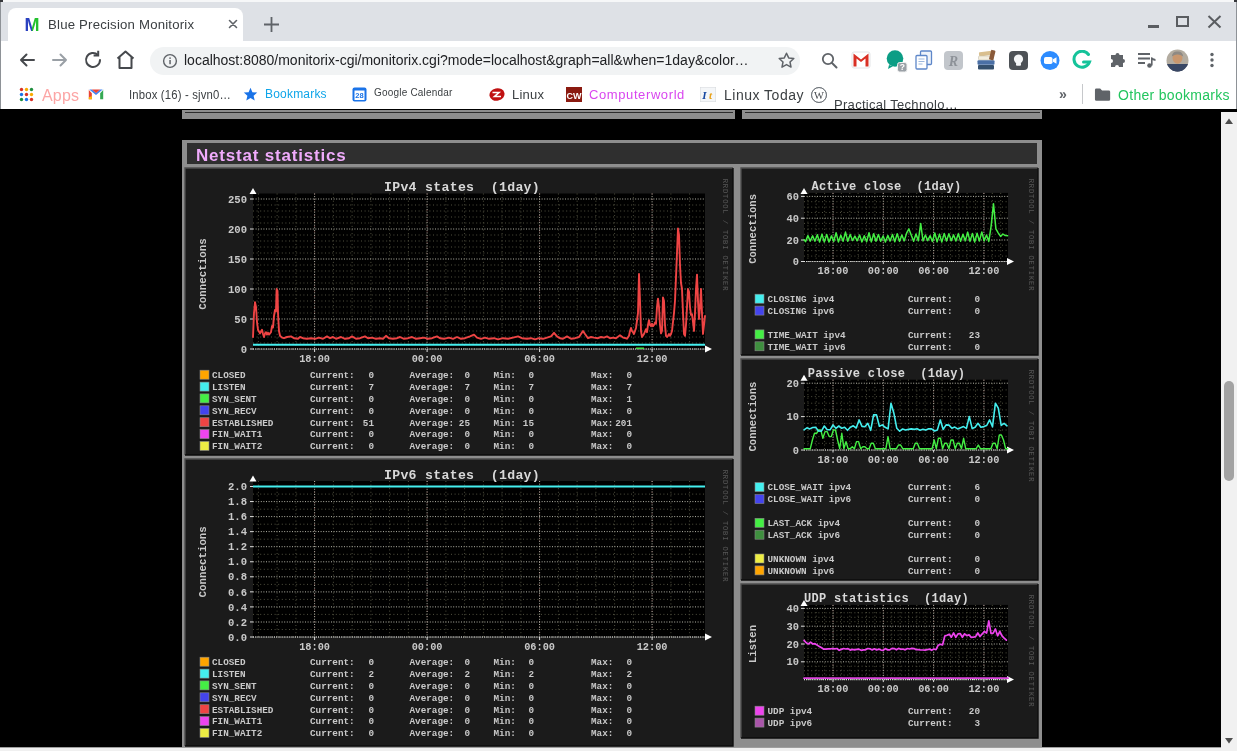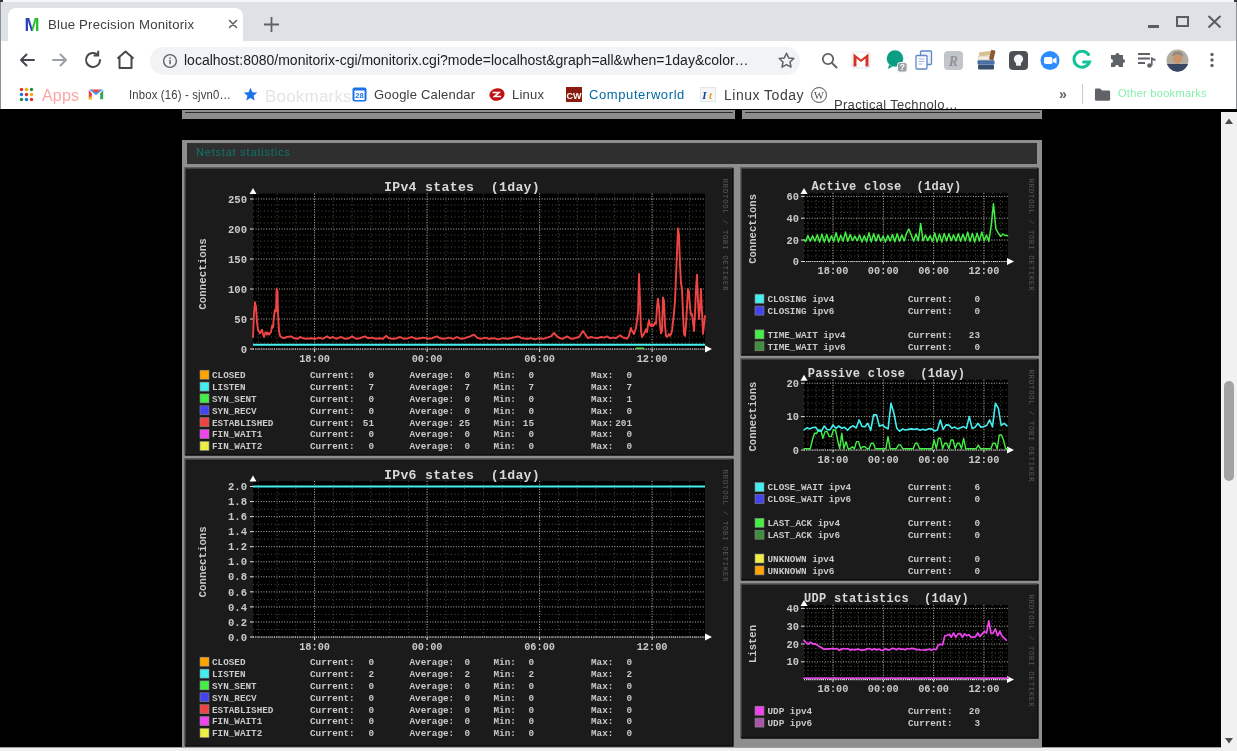--- a/index.html
+++ b/index.html
@@ -157,67 +157,67 @@
     <path d="M1 3 V15 H4.8 V7.5 L1.6 4.2 Z" fill="#ea4335"></path>
     <path d="M1 15 H4.8 V11 L1 13 Z" fill="#fbbc05"></path>
     <path d="M19 3 V15 H15.2 V7.5 L18.4 4.2 Z" fill="#34a853"></path>
     <path d="M1.6 3 L10 9.6 L18.4 3 L15.2 3 L10 7 L4.8 3 Z" fill="#4285f4"></path>
     <path d="M4.8 3 L10 7.2 L15.2 3 Z" fill="#ea4335"></path>
   </svg>
 <div class="abs" style="left:129px;top:87px;font-size:13px;letter-spacing:0.2px;color:#3c4043;transform:scaleX(0.87);transform-origin:0 0">Inbox (16) - sjvn0…</div>
 <svg class="abs" style="left:243px;top:87px" width="15" height="15" viewBox="0 0 15 15">
     <path d="M7.5 0.8 L9.4 5.2 14.2 5.6 10.6 8.8 11.7 13.5 7.5 11 3.3 13.5 4.4 8.8 0.8 5.6 5.6 5.2 Z" fill="#1a73e8"></path>
   </svg>
-<div class="abs" style="left:265px;top:87px;font-size:17px;letter-spacing:0.2px;color:#e5e5e5">Bookmarks</div>
+<div class="abs" style="left:265px;top:87px;font-size:12px;letter-spacing:0.2px;color:#0ea5e9">Bookmarks</div>
 <svg class="abs" style="left:352px;top:87px" width="15" height="15" viewBox="0 0 15 15">
     <rect x="0.5" y="0.5" width="14" height="14" rx="2" fill="#1a73e8"></rect>
     <rect x="2.5" y="3.5" width="10" height="9.5" fill="#fff"></rect>
     <text x="7.5" y="11" font-size="7.5" fill="#1a73e8" text-anchor="middle" font-family="Liberation Sans, sans-serif" font-weight="bold">28</text>
   </svg>
-<div class="abs" style="left:374px;top:87px;font-size:13px;letter-spacing:0.2px;color:#3c4043">Google Calendar</div>
+<div class="abs" style="left:374px;top:87px;font-size:10px;letter-spacing:0.2px;color:#3c4043">Google Calendar</div>
 <svg class="abs" style="left:489px;top:87px" width="16" height="15" viewBox="0 0 16 15">
     <ellipse cx="8" cy="7.5" rx="7.6" ry="6.2" fill="#c01112" transform="rotate(-12 8 7.5)"></ellipse>
     <path d="M3.5 5.5 H10 L5.5 9.5 H12" stroke="#fff" stroke-width="1.6" fill="none"></path>
   </svg>
 <div class="abs" style="left:512px;top:87px;font-size:13px;letter-spacing:0.2px;color:#3c4043">Linux</div>
 <svg class="abs" style="left:566px;top:87px" width="16" height="15" viewBox="0 0 16 15">
     <rect width="16" height="15" fill="#8b1a10"></rect>
     <text x="8" y="11.5" font-size="9" fill="#fff" text-anchor="middle" font-family="Liberation Sans, sans-serif" font-weight="bold">CW</text>
   </svg>
-<div class="abs" style="left:589px;top:87px;font-size:13px;letter-spacing:0.6px;color:#0369a1">Computerworld</div>
+<div class="abs" style="left:589px;top:87px;font-size:13px;letter-spacing:0.6px;color:#d946ef">Computerworld</div>
 <svg class="abs" style="left:700px;top:87px" width="16" height="15" viewBox="0 0 16 15">
     <rect width="16" height="15" fill="#f4f6f8" stroke="#d5d8db"></rect>
     <text x="4.5" y="11.5" font-size="11" fill="#1446a0" text-anchor="middle" font-family="Liberation Serif, serif" font-weight="bold" font-style="italic">I</text>
     <text x="10.5" y="11.5" font-size="11" fill="#e8a21a" text-anchor="middle" font-family="Liberation Serif, serif" font-weight="bold" font-style="italic">t</text>
   </svg>
 <div class="abs" style="left:724px;top:87px;font-size:14px;letter-spacing:0.5px;color:#3c4043">Linux Today</div>
 <svg class="abs" style="left:811px;top:87px" width="16" height="16" viewBox="0 0 16 16">
     <circle cx="8" cy="8" r="7.5" fill="#fff" stroke="#9aa0a6"></circle>
     <circle cx="8" cy="8" r="7.5" fill="none" stroke="#70757a"></circle>
     <text x="8" y="12" font-size="10.5" fill="#464a4e" text-anchor="middle" font-family="Liberation Serif, serif">W</text>
   </svg>
 <div class="abs" style="left:834px;top:97px;font-size:13px;letter-spacing:0.3px;color:#3c4043">Practical Technolo…</div>
 <div class="abs" style="left:1059px;top:86px;font-size:14px;color:#5f6368;font-weight:bold">»</div>
 <div class="abs" style="left:1082px;top:84px;width:1px;height:20px;background:#c6c8cb"></div>
 <svg class="abs" style="left:1094px;top:88px" width="17" height="14" viewBox="0 0 17 14">
     <path d="M1 2 a1.5 1.5 0 0 1 1.5 -1.5 H6.5 L8.5 2.5 H15.5 a1.5 1.5 0 0 1 1.5 1.5 V12 a1.5 1.5 0 0 1 -1.5 1.5 H2.5 A1.5 1.5 0 0 1 1 12 Z" fill="#5f6368" transform="scale(0.95)"></path>
   </svg>
-<div class="abs" style="left:1118px;top:87px;font-size:11px;letter-spacing:0.3px;color:#86efac">Other bookmarks</div>
+<div class="abs" style="left:1118px;top:87px;font-size:14px;letter-spacing:0.3px;color:#22c55e">Other bookmarks</div>
 
 <div class="abs" style="left:0;top:109px;width:1237px;height:642px;background:#000"></div>
 
 <div class="abs" style="left:182px;top:110px;width:553px;height:9px;background:#8e8e8e"></div>
 <div class="abs" style="left:742px;top:110px;width:300px;height:9px;background:#8e8e8e"></div>
 <div class="abs" style="left:185px;top:111.5px;width:548px;height:1.5px;background:#2c2c2c"></div>
 <div class="abs" style="left:745px;top:111.5px;width:295px;height:1.5px;background:#2c2c2c"></div>
 
 <div class="abs" style="left:182px;top:140px;width:860px;height:611px;background:#8e8e8e"></div>
 
 <div class="abs" style="left:187px;top:143px;width:850px;height:21px;background:#2f2f2f"></div>
-<div class="abs" style="left:196px;top:146px;font-size:11px;letter-spacing:0.8px;font-weight:normal;color:#0f766e;font-family:Liberation Sans, sans-serif">Netstat statistics</div>
+<div class="abs" style="left:196px;top:146px;font-size:17px;letter-spacing:0.8px;font-weight:bold;color:#f0abfc;font-family:Liberation Sans, sans-serif">Netstat statistics</div>
 
 <svg class="abs" style="left:0;top:0" width="1237" height="751" viewBox="0 0 1237 751">
 <rect x="185" y="168" width="548" height="287" fill="#1b1b1b"></rect>
 <path d="M185,455 L185,168 L733,168" stroke="#4e4e4e" fill="none" stroke-width="1.4"></path>
 <path d="M185,455 L733,455 L733,168" stroke="#0d0d0d" fill="none" stroke-width="1.4"></path>
 <rect x="253.0" y="193.5" width="452.0" height="155.5" fill="#000000"></rect>
 <text x="462.0" y="191.0" font-family="Liberation Mono, monospace" font-size="13.2" fill="#d8d8d8" text-anchor="middle" font-weight="600" letter-spacing="0.3">IPv4 states&nbsp; (1day)</text>
 <text x="203.0" y="274.0" font-family="Liberation Mono, monospace" font-size="10.8" fill="#c9c9c9" font-weight="600" text-anchor="middle" transform="rotate(-90 203.0 274.0)" dominant-baseline="central">Connections</text>
 <text x="724.5" y="235.0" font-family="Liberation Mono, monospace" font-size="7.2" fill="#575757" font-weight="normal" text-anchor="middle" transform="rotate(90 724.5 235.0)" letter-spacing="0.8" dominant-baseline="central">RRDTOOL / TOBI OETIKER</text>
 <line x1="253.0" y1="343.0" x2="705.0" y2="343.0" stroke="#50503f" stroke-width="1" stroke-dasharray="1 2.6"></line>

